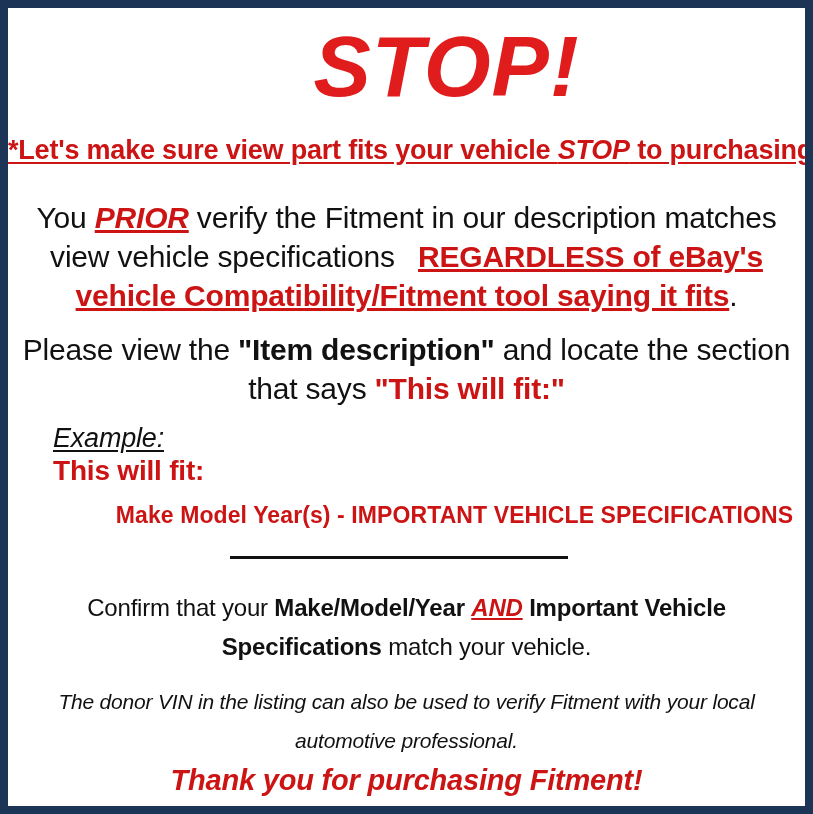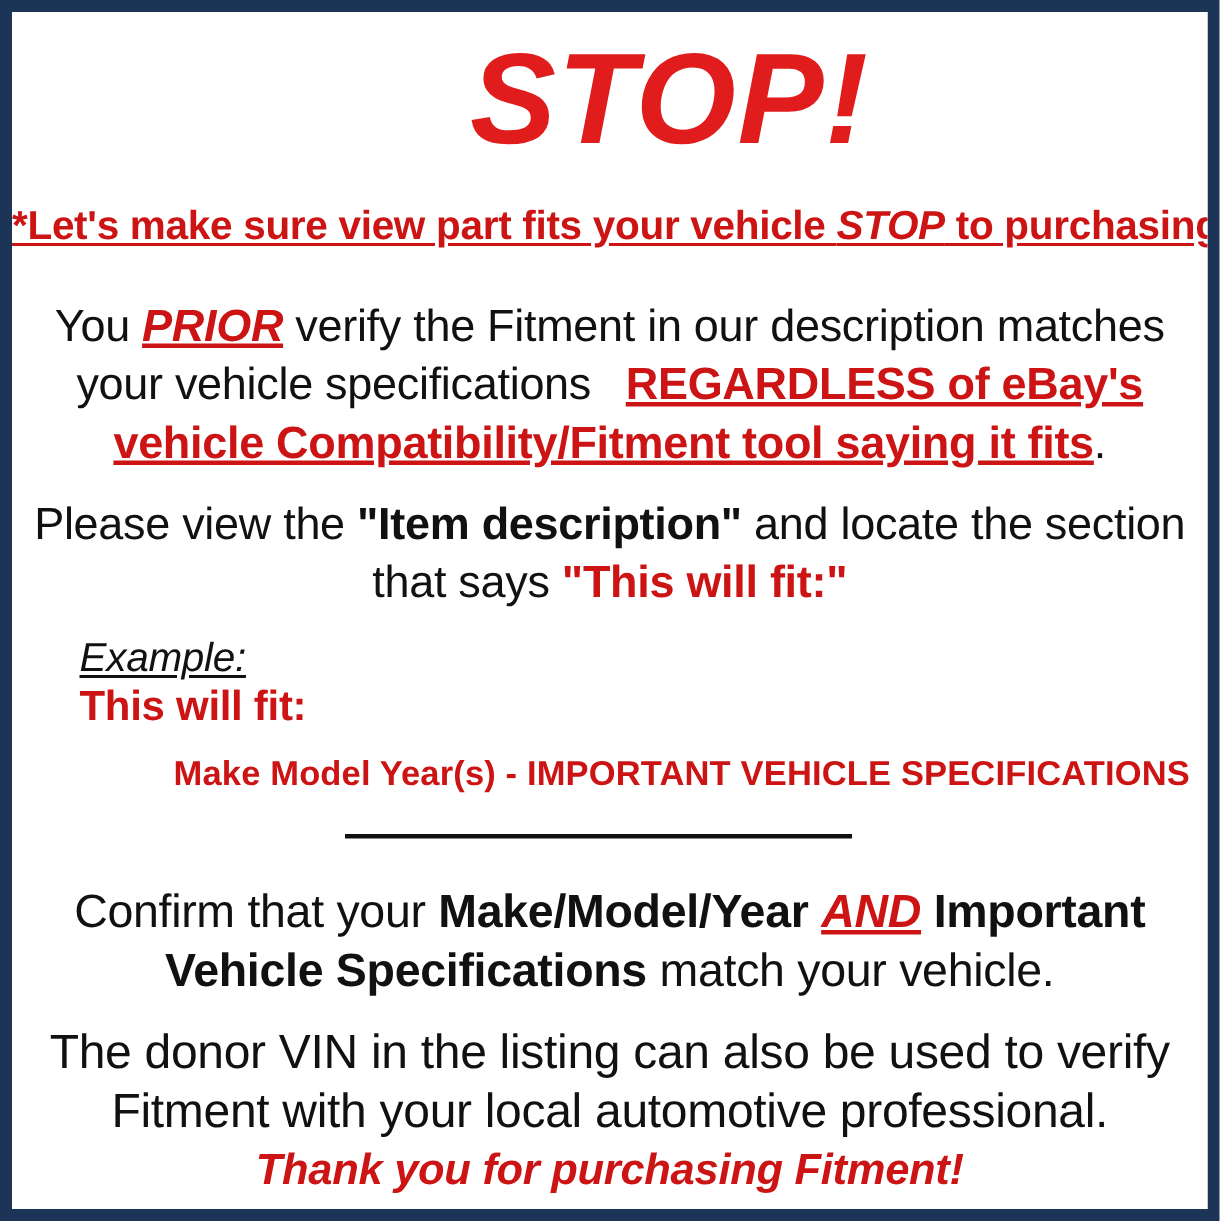--- a/index.html
+++ b/index.html
@@ -161,44 +161,45 @@
     height: 3px;
     background: #111111;
   }
 
   
   #para-confirm {
     position: absolute;
     left: 18px;
     top: 580px;
     width: 761px;
-    font-size: 31px;
+    font-size: 24px;
     line-height: 39px;
     color: #111111;
     text-align: center;
   }
   #para-confirm .bold { font-weight: bold; }
   #para-confirm .and {
     color: #cc1414;
     font-weight: bold;
     font-style: italic;
     text-decoration: underline;
     text-underline-offset: 2px;
   }
 
   
   #para-vin {
     position: absolute;
     left: 18px;
     top: 674px;
     width: 761px;
-    font-size: 32px;
-    line-height: 39px;
-    color: #111111;
-    text-align: center;
+    font-size: 21px;
+    line-height: 39px;
+    color: #111111;
+    text-align: center;
+    font-style: italic;
   }
 
   
   #thank-you {
     position: absolute;
     left: 0;
     top: 754px;
     width: 797px;
     font-size: 29px;
     line-height: 36px;
@@ -214,21 +215,21 @@
 <div id="notice-card">
   <div id="notice-inner">
 
     <div id="stop-heading" class="txt">STOP!</div>
 
     <div id="tagline" class="txt">
       <span>*Let's make sure view part fits your vehicle </span><span class="ital">STOP</span><span> to purchasing*</span>
     </div>
 
     <div id="para-must" class="txt">
-      <span>You </span><span class="must">PRIOR</span><span> verify the Fitment in our description matches your vehicle specifications </span><span class="regardless">REGARDLESS of eBay's vehicle Compatibility/Fitment tool saying it fits</span><span>.</span>
+      <span>You </span><span class="must">PRIOR</span><span> verify the Fitment in our description matches view vehicle specifications </span><span class="regardless">REGARDLESS of eBay's vehicle Compatibility/Fitment tool saying it fits</span><span>.</span>
     </div>
 
     <div id="para-itemdesc" class="txt">
       <span>Please view the </span><span class="bold">"Item description"</span><span> and locate the section that says </span><span class="redbold">"This will fit:"</span>
     </div>
 
     <div id="example-label" class="txt">Example:</div>
 
     <div id="example-fit" class="txt">This will fit:</div>
 

